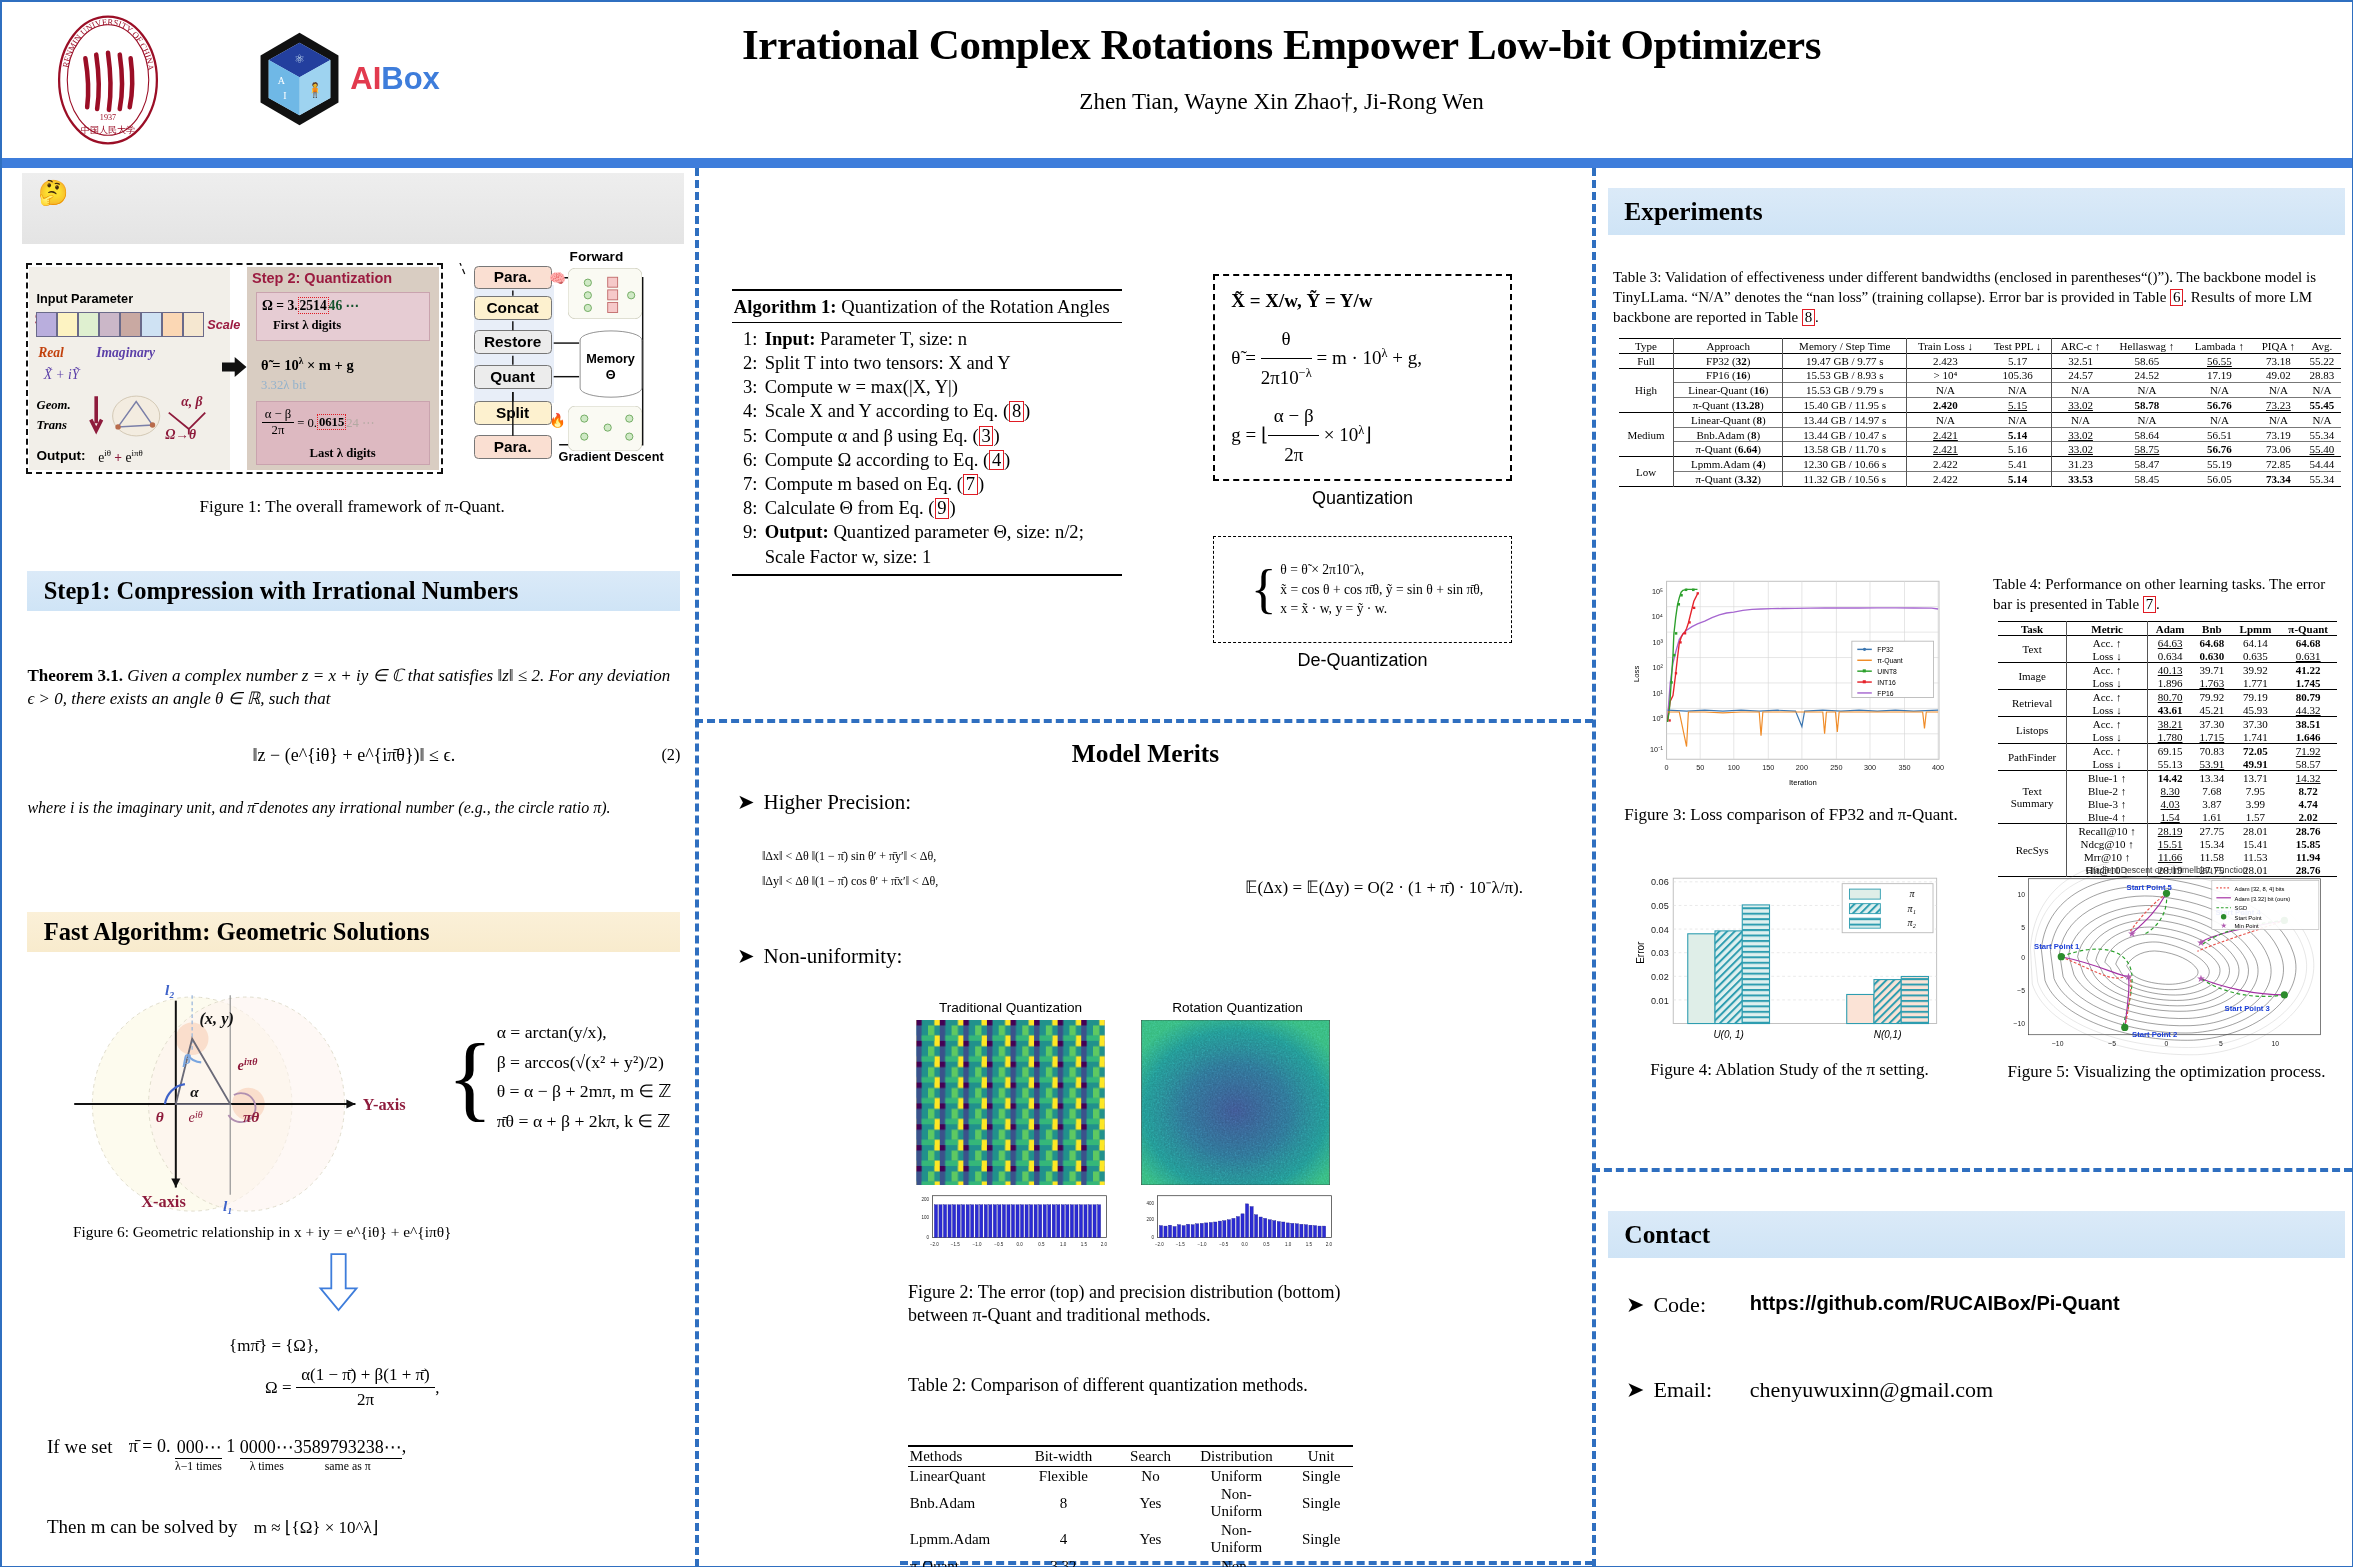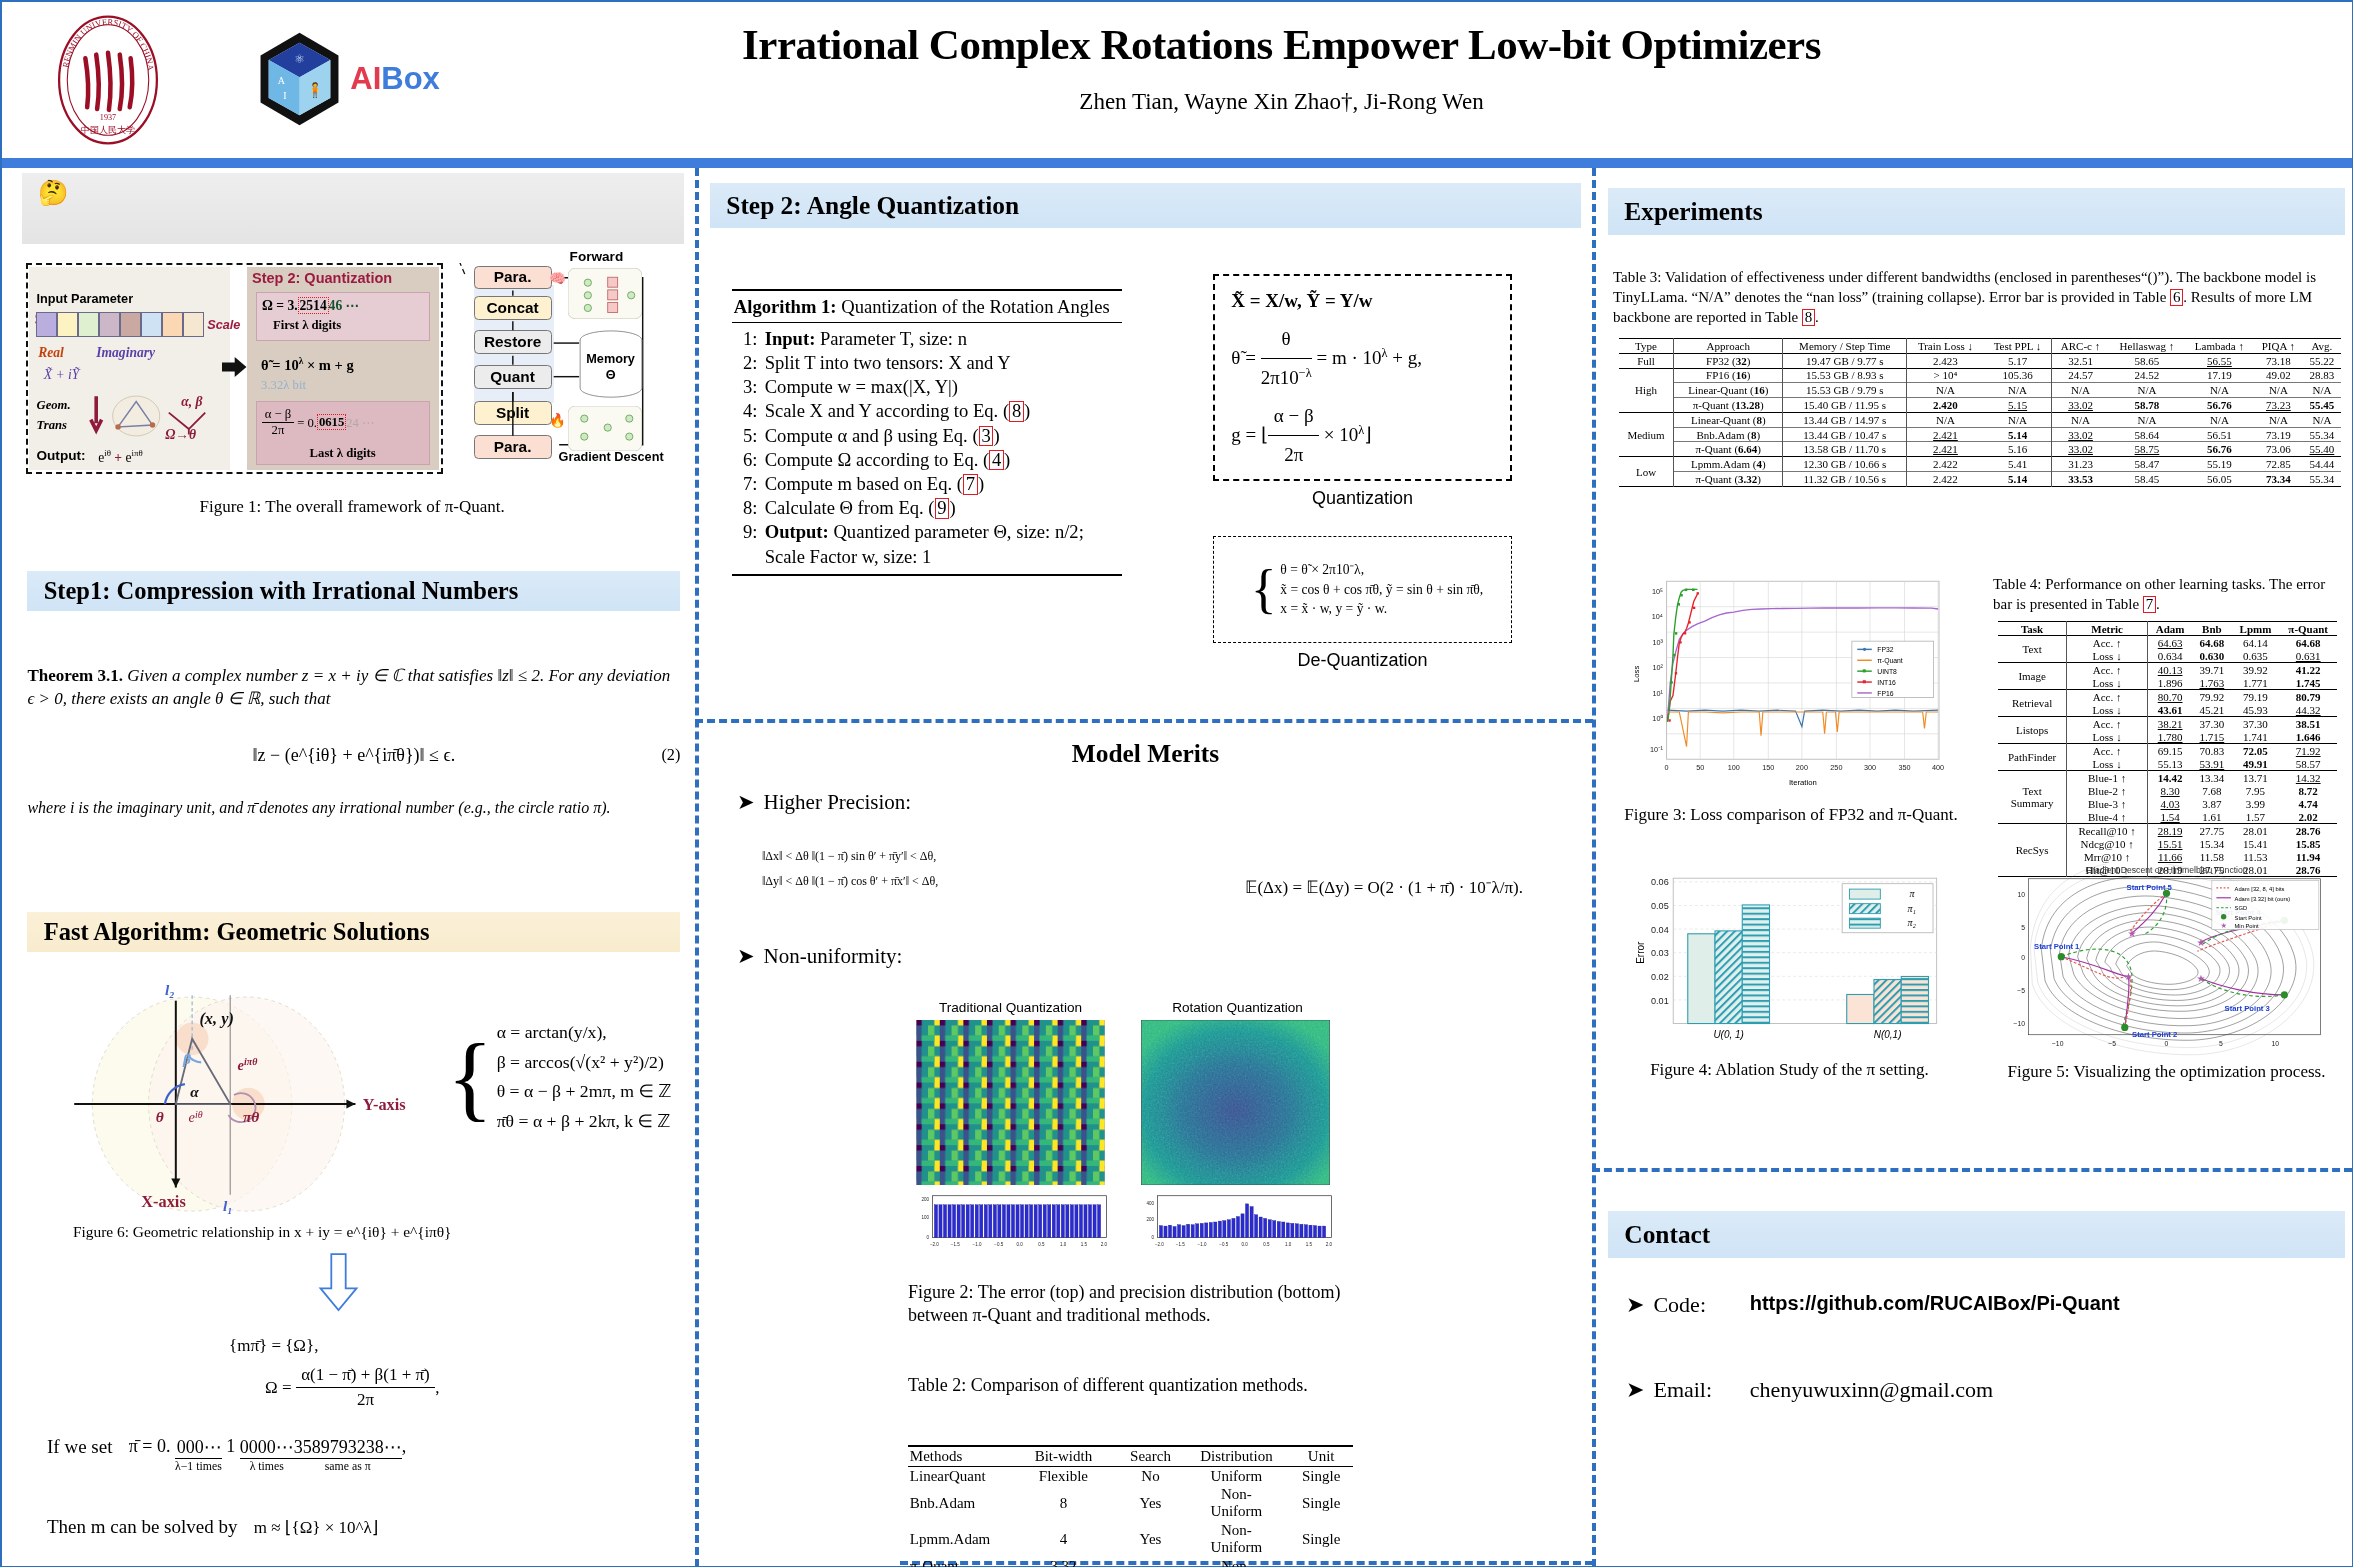--- a/index.html
+++ b/index.html
@@ -381,23 +381,20 @@
       </span>
       <span style="font-size:18px;">,</span>
     </div>
   </div>
 
   <div class="blk" style="left:45px; top:1514px; width:635px; display:flex; align-items:center; font-size:19px;">
     <span>Then m can be solved by</span>
     <span style="margin-left:16.3px; font-size:17px;">m ≈ ⌊{Ω} × 10^λ⌋</span>
   </div>
 
-  <div class="banner blue" style="left:708px; top:181px; width:871px; height:45px; font-size:25.4px;">
-    <span>Step 2: Angle Quantization</span>
-  </div>
 
   <div class="algo" style="left:730px; top:287px; width:390px;">
     <div class="rule"></div>
     <div style="padding:3.6px 0 3.6px 1.8px;">
       <span class="bd">Algorithm 1:</span>
       <span>Quantization of the Rotation Angles</span>
     </div>
     <div class="rule-thin"></div>
     <div style="padding-top:3.6px;">
       <div style="display:flex;">

